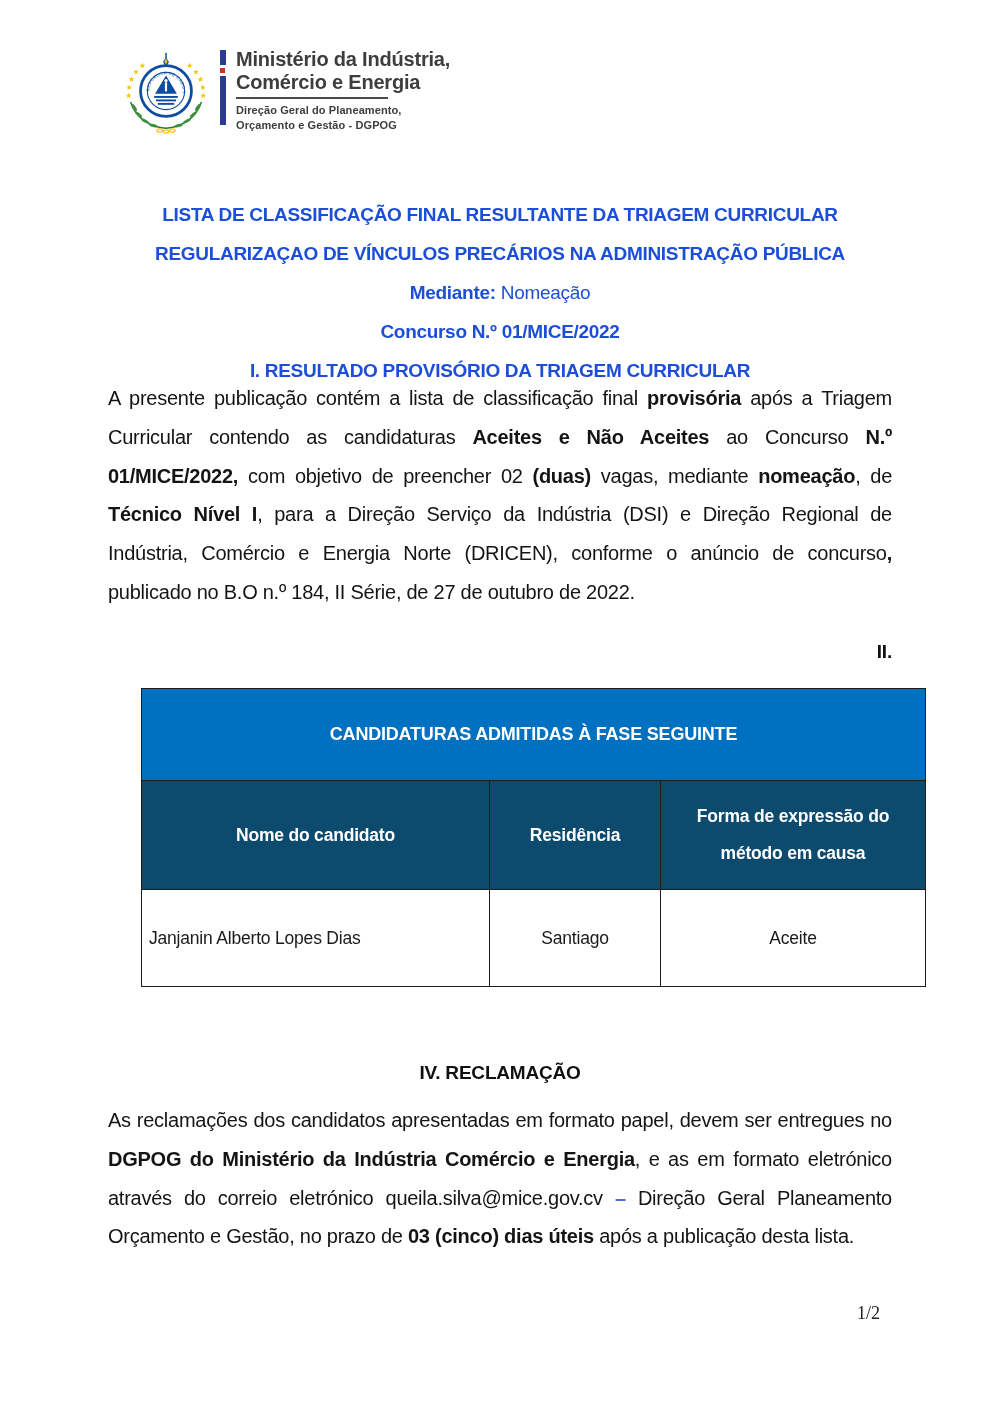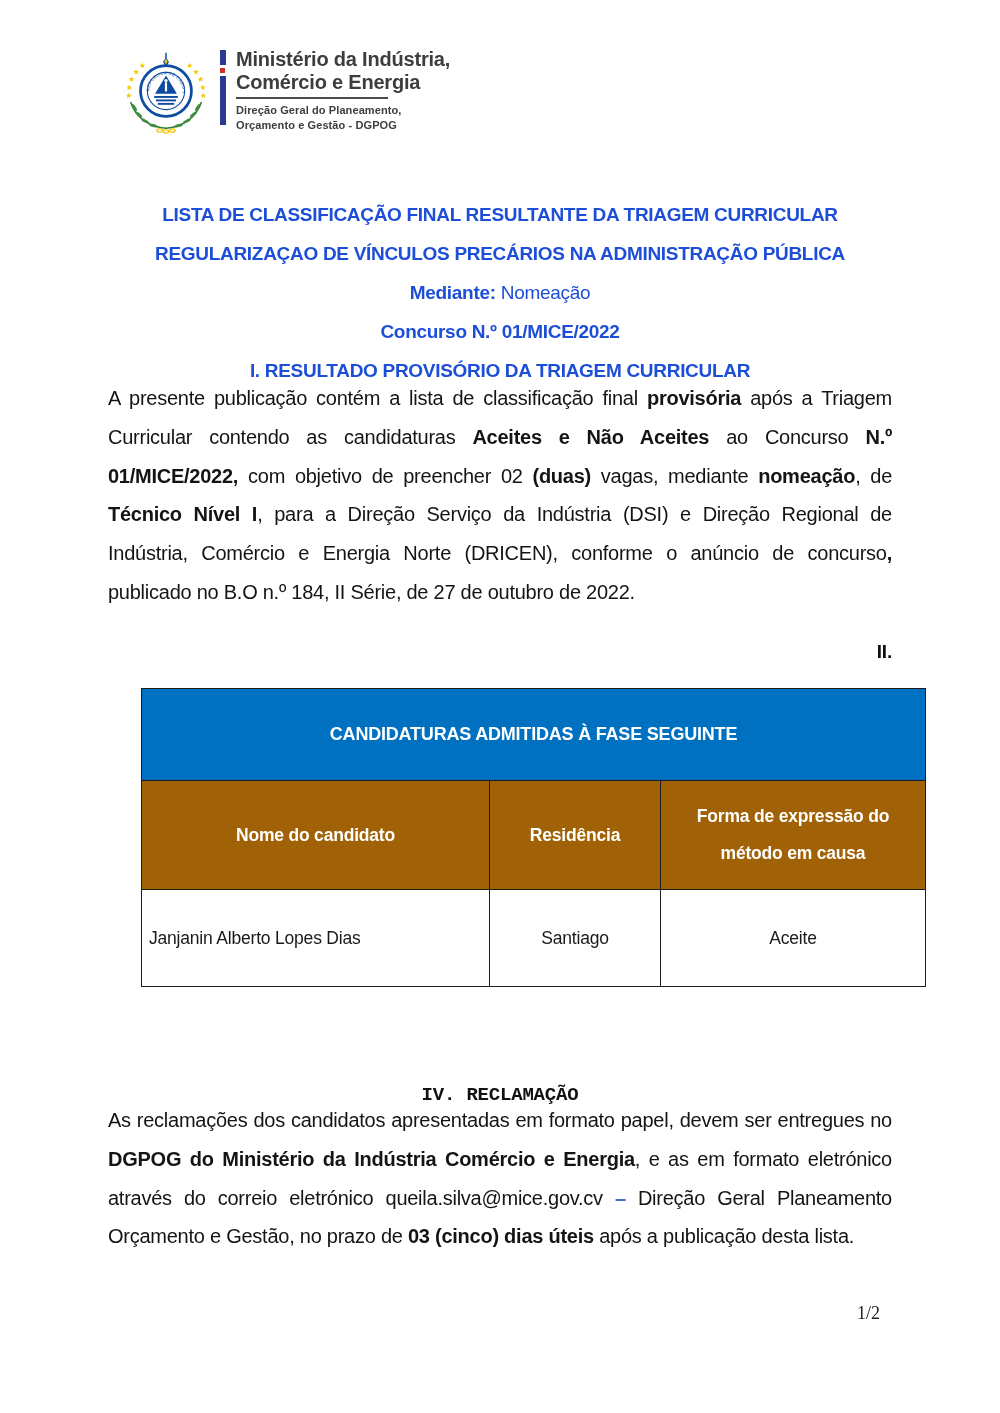--- a/index.html
+++ b/index.html
@@ -39,40 +39,40 @@
     text-align:justify; color:#141414;
   }
   .para-intro { top:379px; }
   .para-reclamacao { top:1101px; }
 
   .section-label {
     position:absolute; left:108px; width:784px; text-align:center;
     font-size:19px; font-weight:700; color:#111; letter-spacing:-0.2px;
   }
   .section-ii { top:641px;text-align:right; }
-  .section-iv { top:1084px;font-family:Liberation Mono, monospace; }
+  .section-iv { top:1062px; }
 
   
   .admitted-table {
     position:absolute; top:688px; left:108px; width:784px;
     border-collapse:collapse; table-layout:fixed;margin-left:33px;
   }
   .admitted-table col.c1 { width:348px; }
   .admitted-table col.c2 { width:171px; }
   .admitted-table col.c3 { width:265px; }
   .admitted-table th, .admitted-table td {
     border:1.6px solid #1c1c1c; vertical-align:middle;
     font-size:17.5px; letter-spacing:-0.2px;
   }
   .admitted-table .tbl-title {
     height:92px; background:#0070c0; color:#ffffff;
     font-weight:700; text-align:center; font-size:18px;
   }
   .admitted-table .col-head {
-    height:102px; background:#a16207; color:#ffffff;
+    height:102px; background:#0c4a6e; color:#ffffff;
     font-weight:700; text-align:center; line-height:37px; padding:17px 24px;
   }
   .admitted-table td.cell-nome { text-align:left; padding-left:7px; }
   .admitted-table td.cell-center { text-align:center; }
   .admitted-table tr.row-1 td { height:97px; }
   .admitted-table tr.row-2 td { height:58px; }
 
   
   .page-number {
     position:absolute; top:1303px; right:120px;

